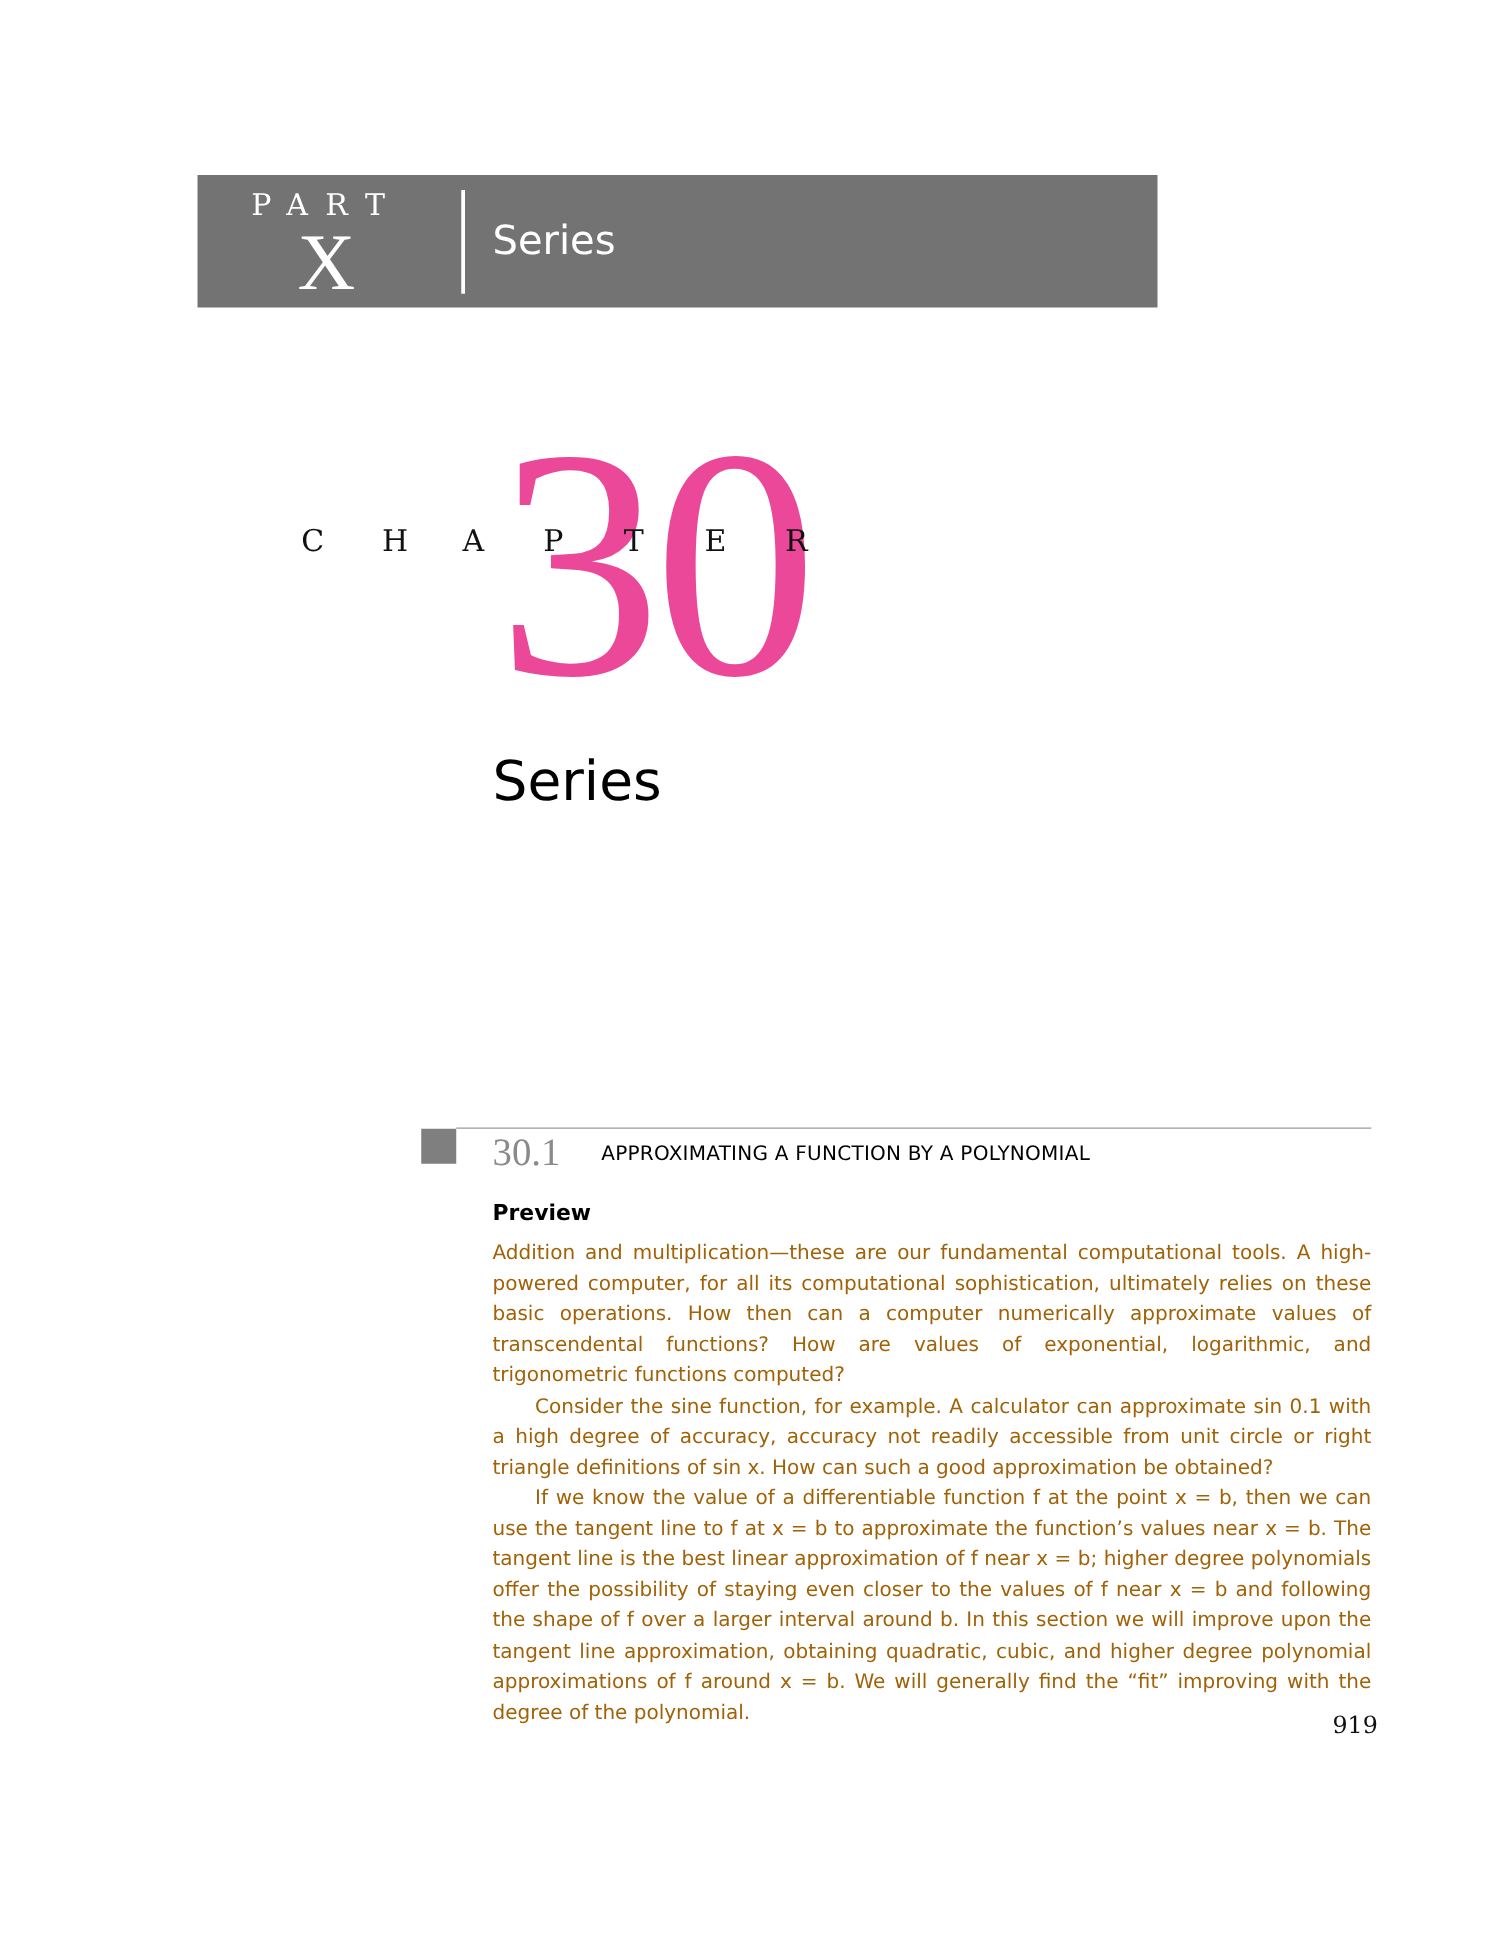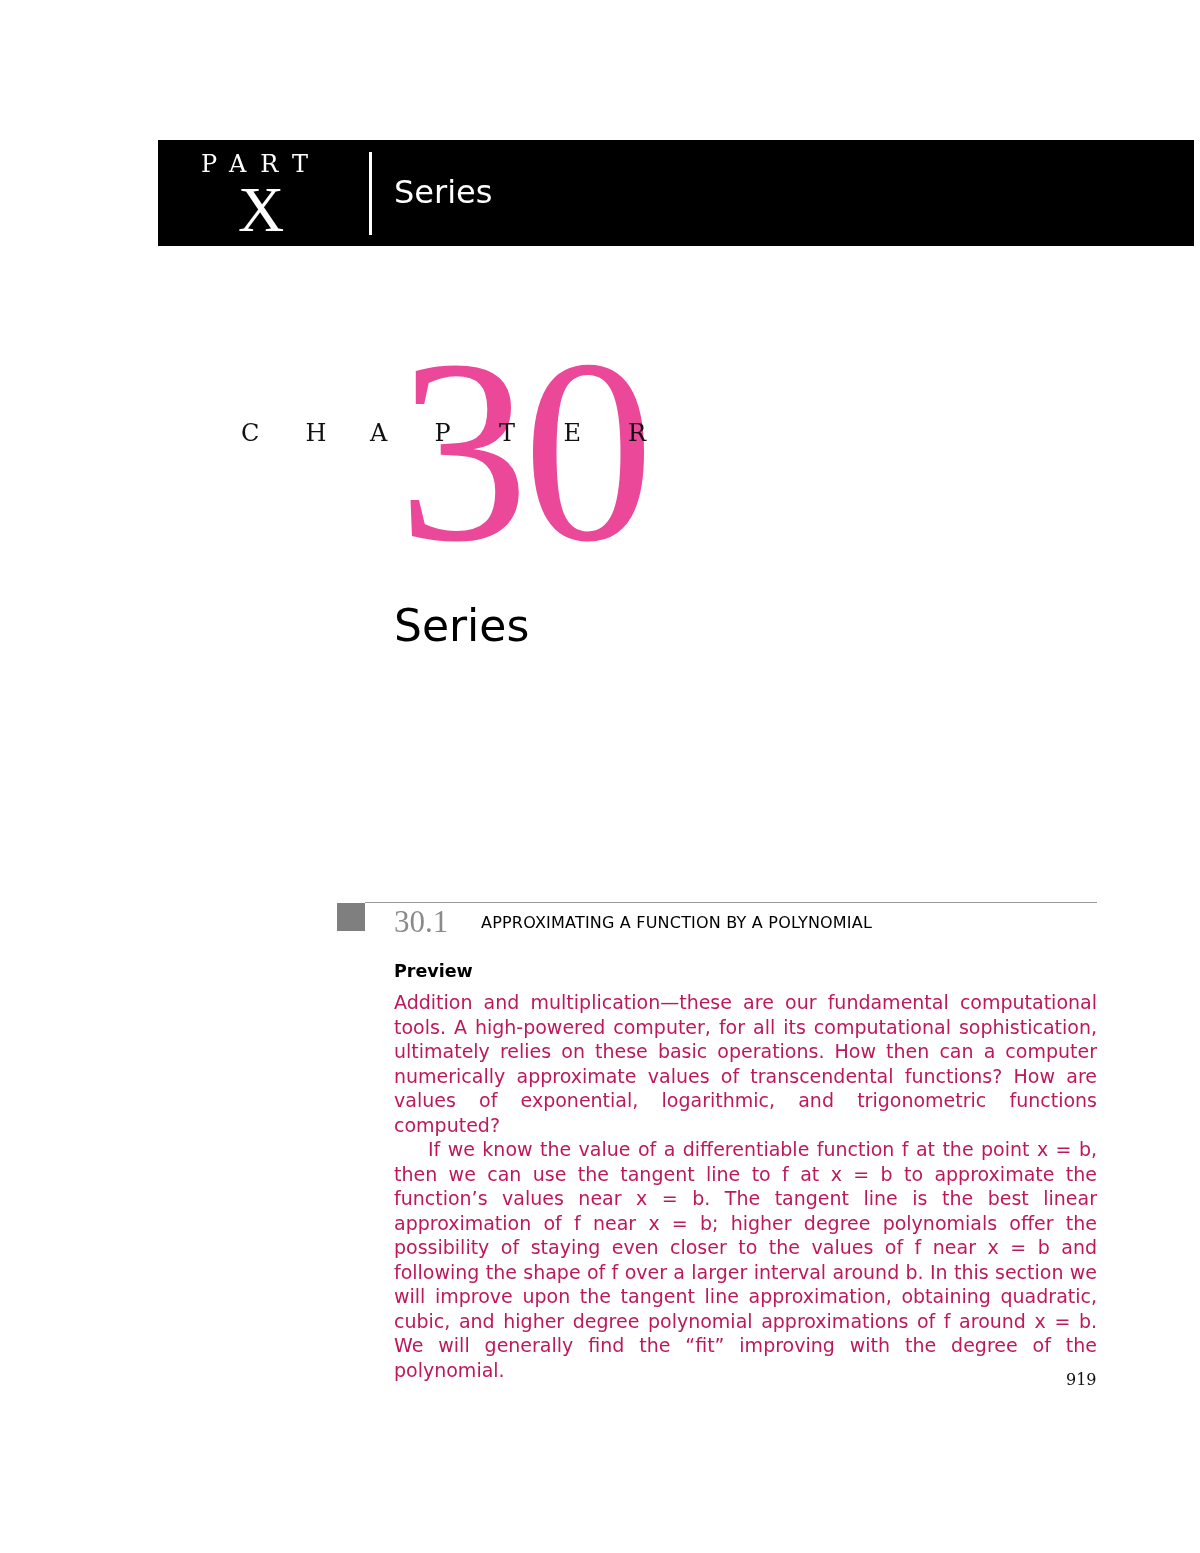--- a/index.html
+++ b/index.html
@@ -14,23 +14,23 @@
       overflow: hidden;
       font-family: "Liberation Sans", sans-serif;
       color: #111111;
     }
 
     
     .part-banner {
       position: absolute;
       left: 158px;
       top: 140px;
-      width: 1036px;
+      width: 768px;
       height: 106px;
-      background: #000000;
+      background: #737373;
     }
     .part-label {
       position: absolute;
       left: 43px;
       top: 10px;
       width: 128px;
       font-family: "DejaVu Serif", serif;
       font-size: 24px;
       line-height: 28px;
       color: #ffffff;
@@ -150,38 +150,38 @@
       font-weight: bold;
     }
 
     
     .body-text {
       position: absolute;
       left: 394px;
       top: 990px;
       width: 703px;
       font-family: "DejaVu Sans", sans-serif;
-      font-size: 19px;
+      font-size: 16px;
       line-height: 24.5px;
-      color: #be185d;
+      color: #a16207;
       text-align: justify;
       hyphens: manual;
     }
     .body-text p {
       margin: 0;
     }
     .body-text p.indent {
       text-indent: 34px;
     }
     .page-number {
       position: absolute;
       left: 1066px;
       top: 1370px;
       font-family: "DejaVu Serif", serif;
-      font-size: 16px;
+      font-size: 19px;
       line-height: 20px;
       color: #111111;
     }
   </style>
 </head>
 <body>
 
 <div class="part-banner">
   <div class="part-label">PART</div>
   <div class="part-number">X</div>
@@ -203,16 +203,17 @@
 
 <div class="section-rule"></div>
 <div class="section-square"></div>
 <div class="section-number">30.1</div>
 <div class="section-title">APPROXIMATING A FUNCTION BY A POLYNOMIAL</div>
 
 <div class="subheading">Preview</div>
 
 <div class="body-text">
   <p>Addition and multiplication—these are our fundamental computational tools. A high-powered computer, for all its computational sophistication, ultimately relies on these basic operations. How then can a computer numerically approximate values of transcendental functions? How are values of exponential, logarithmic, and trigonometric functions computed?</p>
+  <p class="indent">Consider the sine function, for example. A calculator can approximate sin 0.1 with a high degree of accuracy, accuracy not readily accessible from unit circle or right triangle definitions of sin x. How can such a good approximation be obtained?</p>
   <p class="indent">If we know the value of a differentiable function f at the point x = b, then we can use the tangent line to f at x = b to approximate the function’s values near x = b. The tangent line is the best linear approximation of f near x = b; higher degree polynomials offer the possibility of staying even closer to the values of f near x = b and following the shape of f over a larger interval around b. In this section we will improve upon the tangent line approximation, obtaining quadratic, cubic, and higher degree polynomial approximations of f around x = b. We will generally find the “fit” improving with the degree of the polynomial.</p>
 </div>
 
 <div class="page-number">919</div>
 
 </body></html>

